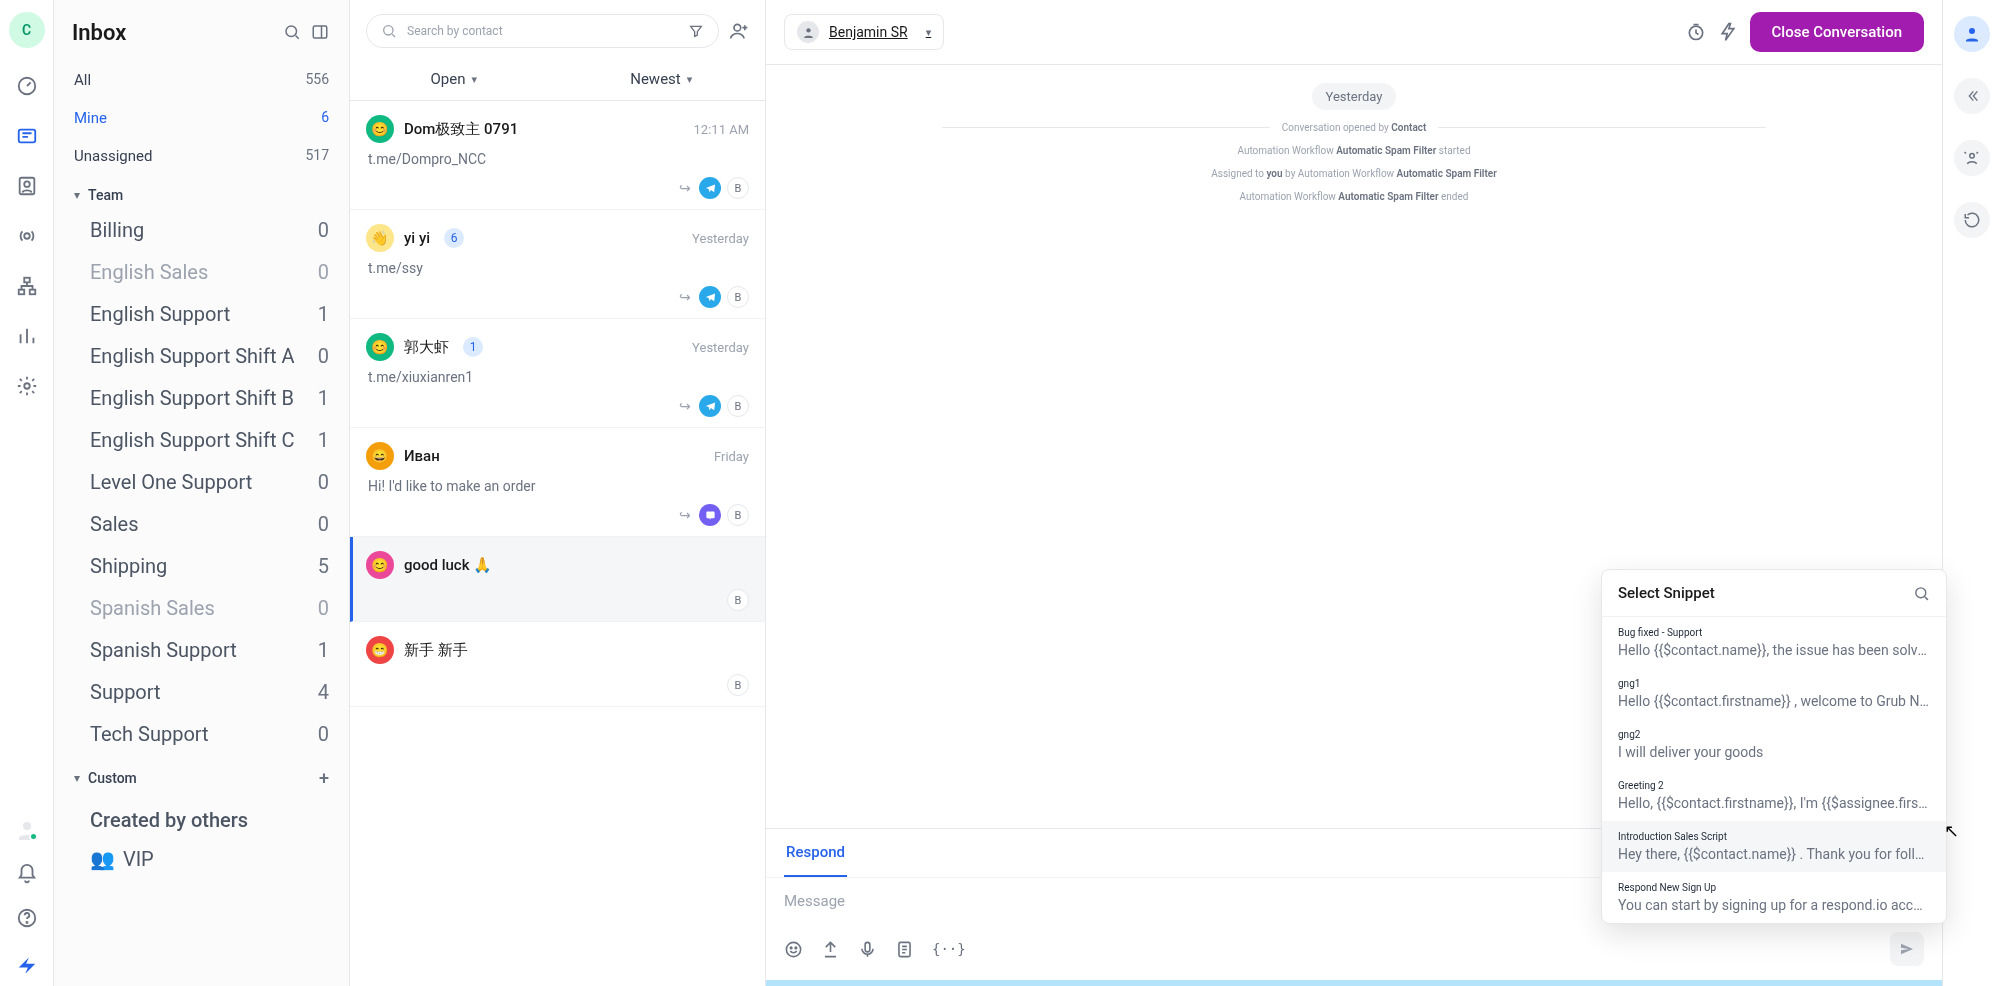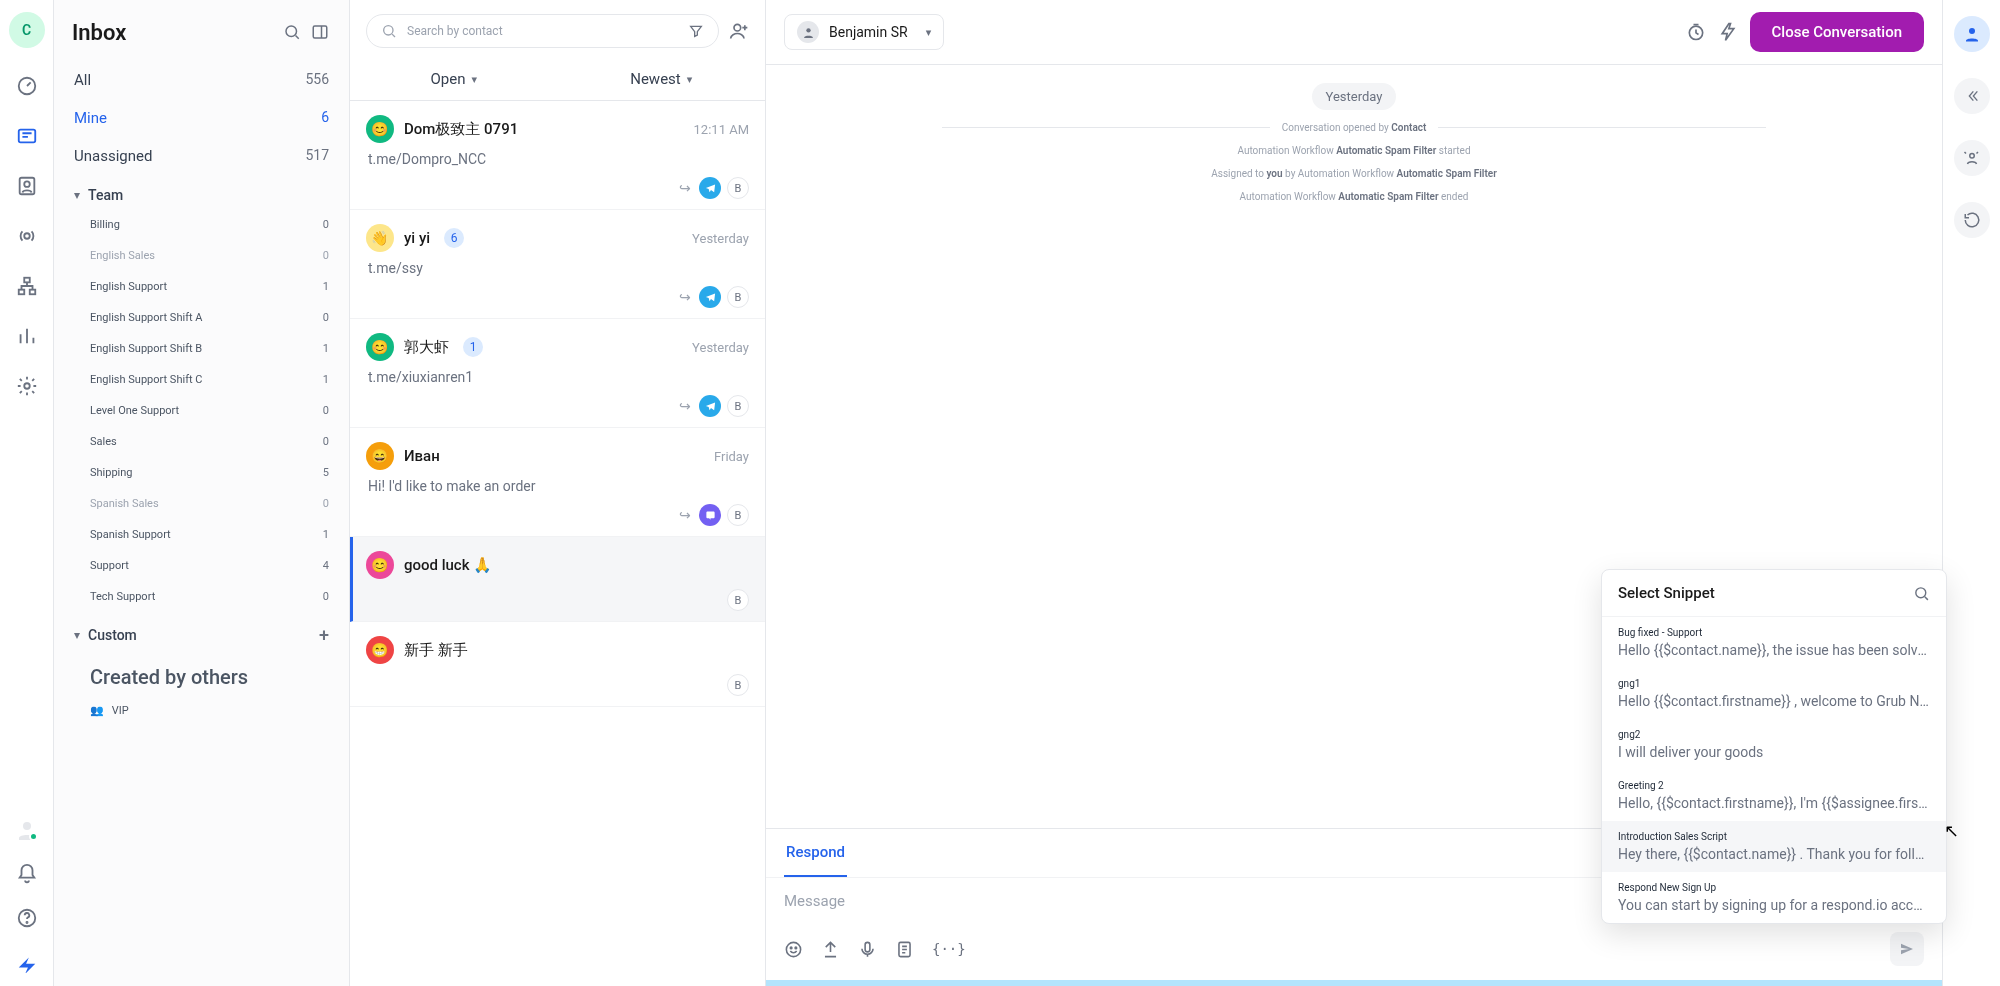--- a/index.html
+++ b/index.html
@@ -21,21 +21,21 @@
 
 .filter-list { padding: 4px 8px; overflow-y: auto; }
 .filter-item { display: flex; justify-content: space-between; padding: 10px 12px; border-radius: 6px; cursor: pointer; color: #374151; font-size: 15px; }
 .filter-item.active { color: #2563eb; }
 .filter-item .count { color: #6b7280; font-size: 14px; }
 .filter-item.active .count { color: #2563eb; }
 
 .group-head { display: flex; align-items: center; gap: 8px; padding: 12px 12px 6px; color: #374151; font-weight: 500; cursor: pointer; }
 .group-head .chev { font-size: 12px; color: #6b7280; }
 .group-head .plus { margin-left: auto; color: #6b7280; cursor: pointer; font-size: 18px; }
-.sub-item { display: flex; justify-content: space-between; padding: 9px 12px 9px 28px; color: #4b5563; font-size: 11px; cursor: pointer; }
+.sub-item { display: flex; justify-content: space-between; padding: 9px 12px 9px 28px; color: #4b5563; font-size: 20px; cursor: pointer; }
 .sub-item .count { color: #6b7280; }
 .sub-item.muted { color: #9ca3af; }
 .sub-item.muted .count { color: #9ca3af; }
 .sub-label { padding: 14px 12px 6px 28px; color: #4b5563; font-weight: 500; font-size: 20px; }
 .sub-item .ppl { margin-right: 8px; color: #6b7280; }
 
 
 .conv-col { width: 416px; border-right: 1px solid #e5e7eb; display: flex; flex-direction: column; background: #fff; }
 .conv-search-row { padding: 14px 16px 10px; display: flex; align-items: center; gap: 10px; }
 .conv-search { flex: 1; display: flex; align-items: center; gap: 10px; background: #fff; border: 1px solid #e5e7eb; border-radius: 20px; padding: 8px 14px; color: #6b7280; }
@@ -60,21 +60,21 @@
 .small-circle { width: 22px; height: 22px; border-radius: 50%; display: flex; align-items: center; justify-content: center; font-size: 11px; }
 .tg-ico { background: #29a9ea; color: #fff; }
 .vb-ico { background: #7360f2; color: #fff; }
 .b-badge { background: #fff; border: 1px solid #e5e7eb; color: #6b7280; }
 .reply-ico { color: #9ca3af; font-size: 14px; margin-right: 2px; transform: scaleX(-1); }
 .num-badge { background: #dbeafe; color: #2563eb; width: 20px; height: 20px; border-radius: 50%; display: inline-flex; align-items: center; justify-content: center; font-size: 12px; margin-left: 4px; }
 
 
 .chat-col { flex: 1; display: flex; flex-direction: column; background: #fff; position: relative; }
 .chat-head { display: flex; align-items: center; padding: 12px 18px; border-bottom: 1px solid #e5e7eb; gap: 12px; }
-.assignee-pill { display: flex; align-items: center; gap: 10px; background: #fff; border: 1px solid #e5e7eb; border-radius: 8px; padding: 6px 12px; cursor: pointer; }
+.assignee-pill { display: flex; align-items: center; gap: 10px; background: #fff; border: 1px solid #e5e7eb; border-radius: 8px; padding: 6px 12px; cursor: pointer; text-decoration: underline; }
 .assignee-pill .av { width: 22px; height: 22px; border-radius: 50%; background: #e5e7eb; color: #6b7280; display: flex; align-items: center; justify-content: center; font-size: 12px; }
 .assignee-pill .dd { margin-left: 8px; color: #6b7280; font-size: 11px; }
 .chat-head .spacer { flex: 1; }
 .chat-head .head-ico { color: #6b7280; cursor: pointer; width: 20px; }
 .close-btn { background: #a21caf; color: #fff; border: none; border-radius: 10px; padding: 11px 22px; font-size: 15px; font-weight: 500; cursor: pointer; }
 
 .chat-body { flex: 1; padding: 18px 0; display: flex; flex-direction: column; align-items: center; gap: 12px; overflow-y: auto; }
 .day-pill { background: #f3f4f6; color: #6b7280; padding: 6px 14px; border-radius: 14px; font-size: 13px; }
 .sys-line { color: #9ca3af; font-size: 10px; }
 .sys-line b { color: #6b7280; font-weight: 600; }

